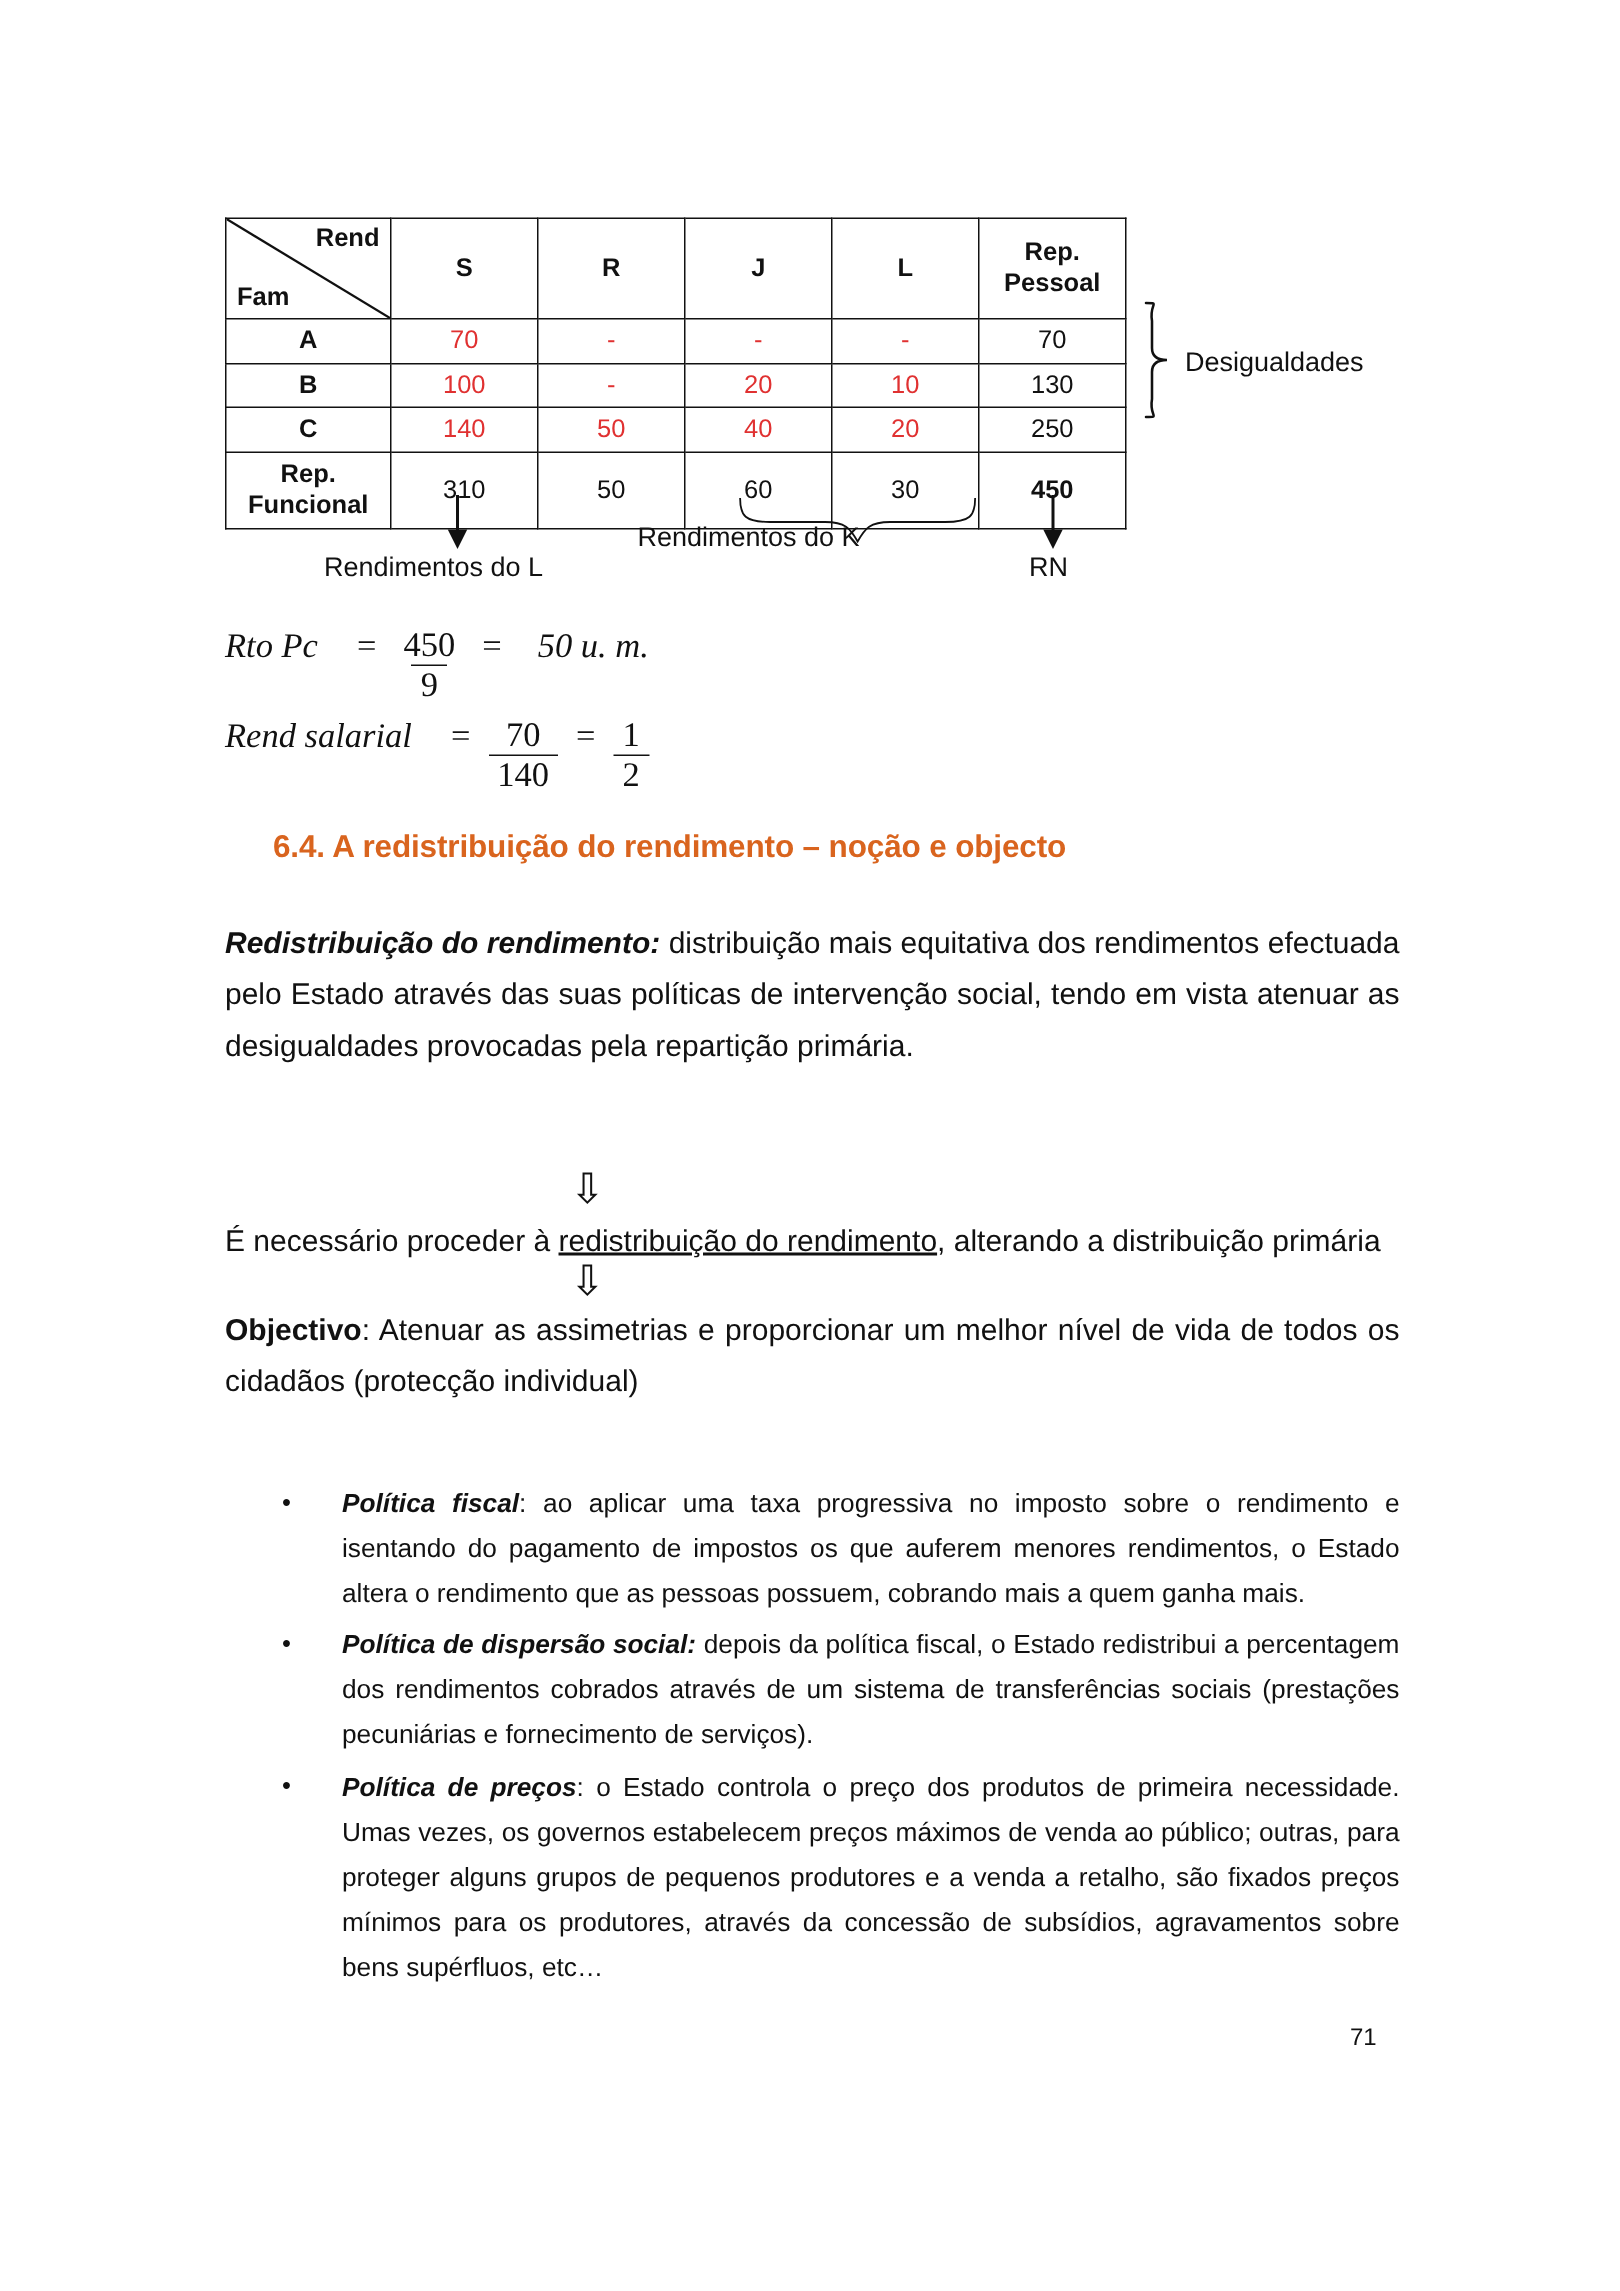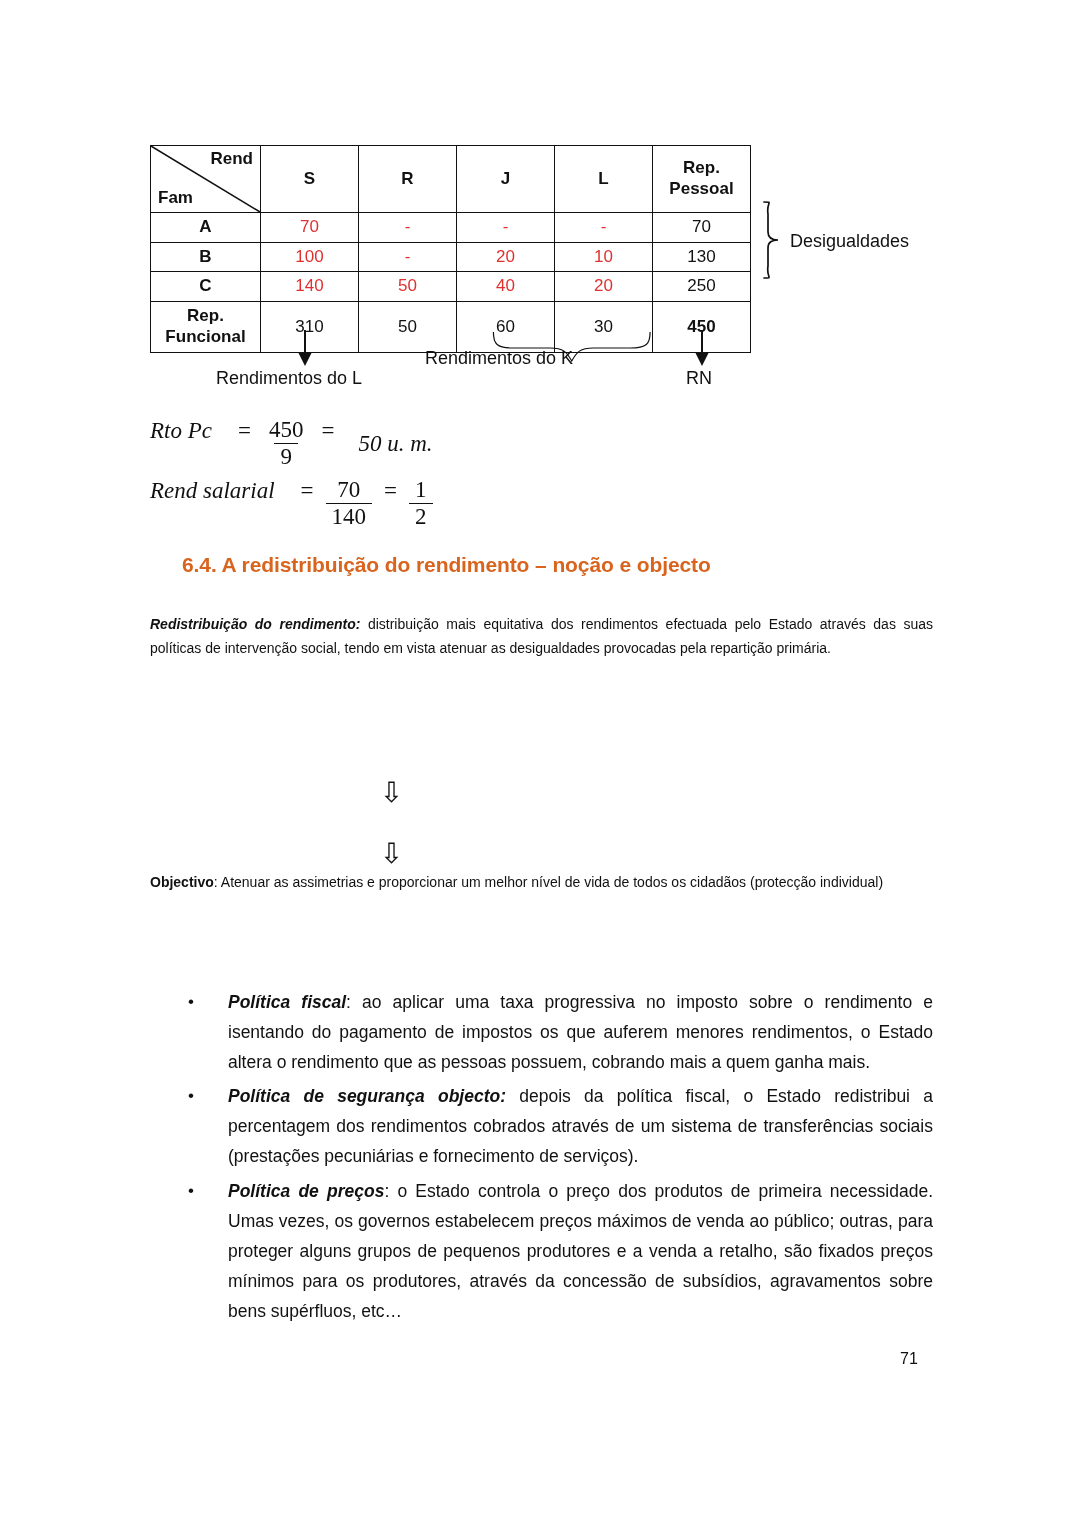--- a/index.html
+++ b/index.html
@@ -163,41 +163,40 @@
     font-size: 23px;
   }
   .frac .den {
     padding: 1px 6px 0 6px;
     font-size: 23px;
     border-top: 1.6px solid #111111;
   }
   .frow .tail {
     margin-left: 12px;
     white-space: nowrap;
-    margin-top: 13px;
   }
 
   
   .section-heading {
     position: absolute;
     left: 182px;
     top: 553px;
     font-size: 21px;
     font-weight: bold;
     color: #d9641e;
     font-family: "Liberation Sans", sans-serif;
     letter-spacing: -0.1px;
   }
 
   
   .body-block {
     position: absolute;
     left: 150px;
     width: 783px;
-    font-size: 14px;
+    font-size: 20px;
     line-height: 1.72;
     text-align: justify;
     color: #111111;
   }
   .body-block.p1 { top: 612px; }
   .body-block.p2 { top: 730px; }
   .body-block.p3 { top: 811px; }
   .body-block.p4 { top: 870px; }
   .body-block.p5 { top: 955px; }
 
@@ -388,37 +387,40 @@
 
   <div class="section-heading">6.4. A redistribuição do rendimento – noção e objecto</div>
 
   <div class="body-block p1">
     <b class="lead-i">Redistribuição do rendimento:</b><span> distribuição mais equitativa dos rendimentos efectuada pelo Estado através das suas políticas de intervenção social, tendo em vista atenuar as desigualdades provocadas pela repartição primária.</span>
   </div>
 
 
   <div class="flow-arrow fa1">⇩</div>
 
+  <div class="body-block p3">
+    <span>É necessário proceder à </span><u class="ul">redistribuição do rendimento</u><span>, alterando a distribuição primária</span>
+  </div>
 
   <div class="flow-arrow fa2">⇩</div>
 
   <div class="body-block p4">
     <b>Objectivo</b><span>: Atenuar as assimetrias e proporcionar um melhor nível de vida de todos os cidadãos (protecção individual)</span>
   </div>
 
 
   <div class="bullets">
     <div class="bullet-item">
       <span class="dot">•</span>
       <b class="lead-i">Política fiscal</b><span>: ao aplicar uma taxa progressiva no imposto sobre o rendimento e isentando do pagamento de impostos os que auferem menores rendimentos, o Estado altera o rendimento que as pessoas possuem, cobrando mais a quem ganha mais.</span>
     </div>
 
     <div class="bullet-item">
       <span class="dot">•</span>
-      <b class="lead-i">Política de segurança objecto:</b><span> depois da política fiscal, o Estado redistribui a percentagem dos rendimentos cobrados através de um sistema de transferências sociais (prestações pecuniárias e fornecimento de serviços).</span>
+      <b class="lead-i">Política de dispersão social:</b><span> depois da política fiscal, o Estado redistribui a percentagem dos rendimentos cobrados através de um sistema de transferências sociais (prestações pecuniárias e fornecimento de serviços).</span>
     </div>
 
     <div class="bullet-item">
       <span class="dot">•</span>
       <b class="lead-i">Política de preços</b><span>: o Estado controla o preço dos produtos de primeira necessidade. Umas vezes, os governos estabelecem preços máximos de venda ao público; outras, para proteger alguns grupos de pequenos produtores e a venda a retalho, são fixados preços mínimos para os produtores, através da concessão de subsídios, agravamentos sobre bens supérfluos, etc…</span>
     </div>
   </div>
 
   <div class="page-number">71</div>
 

